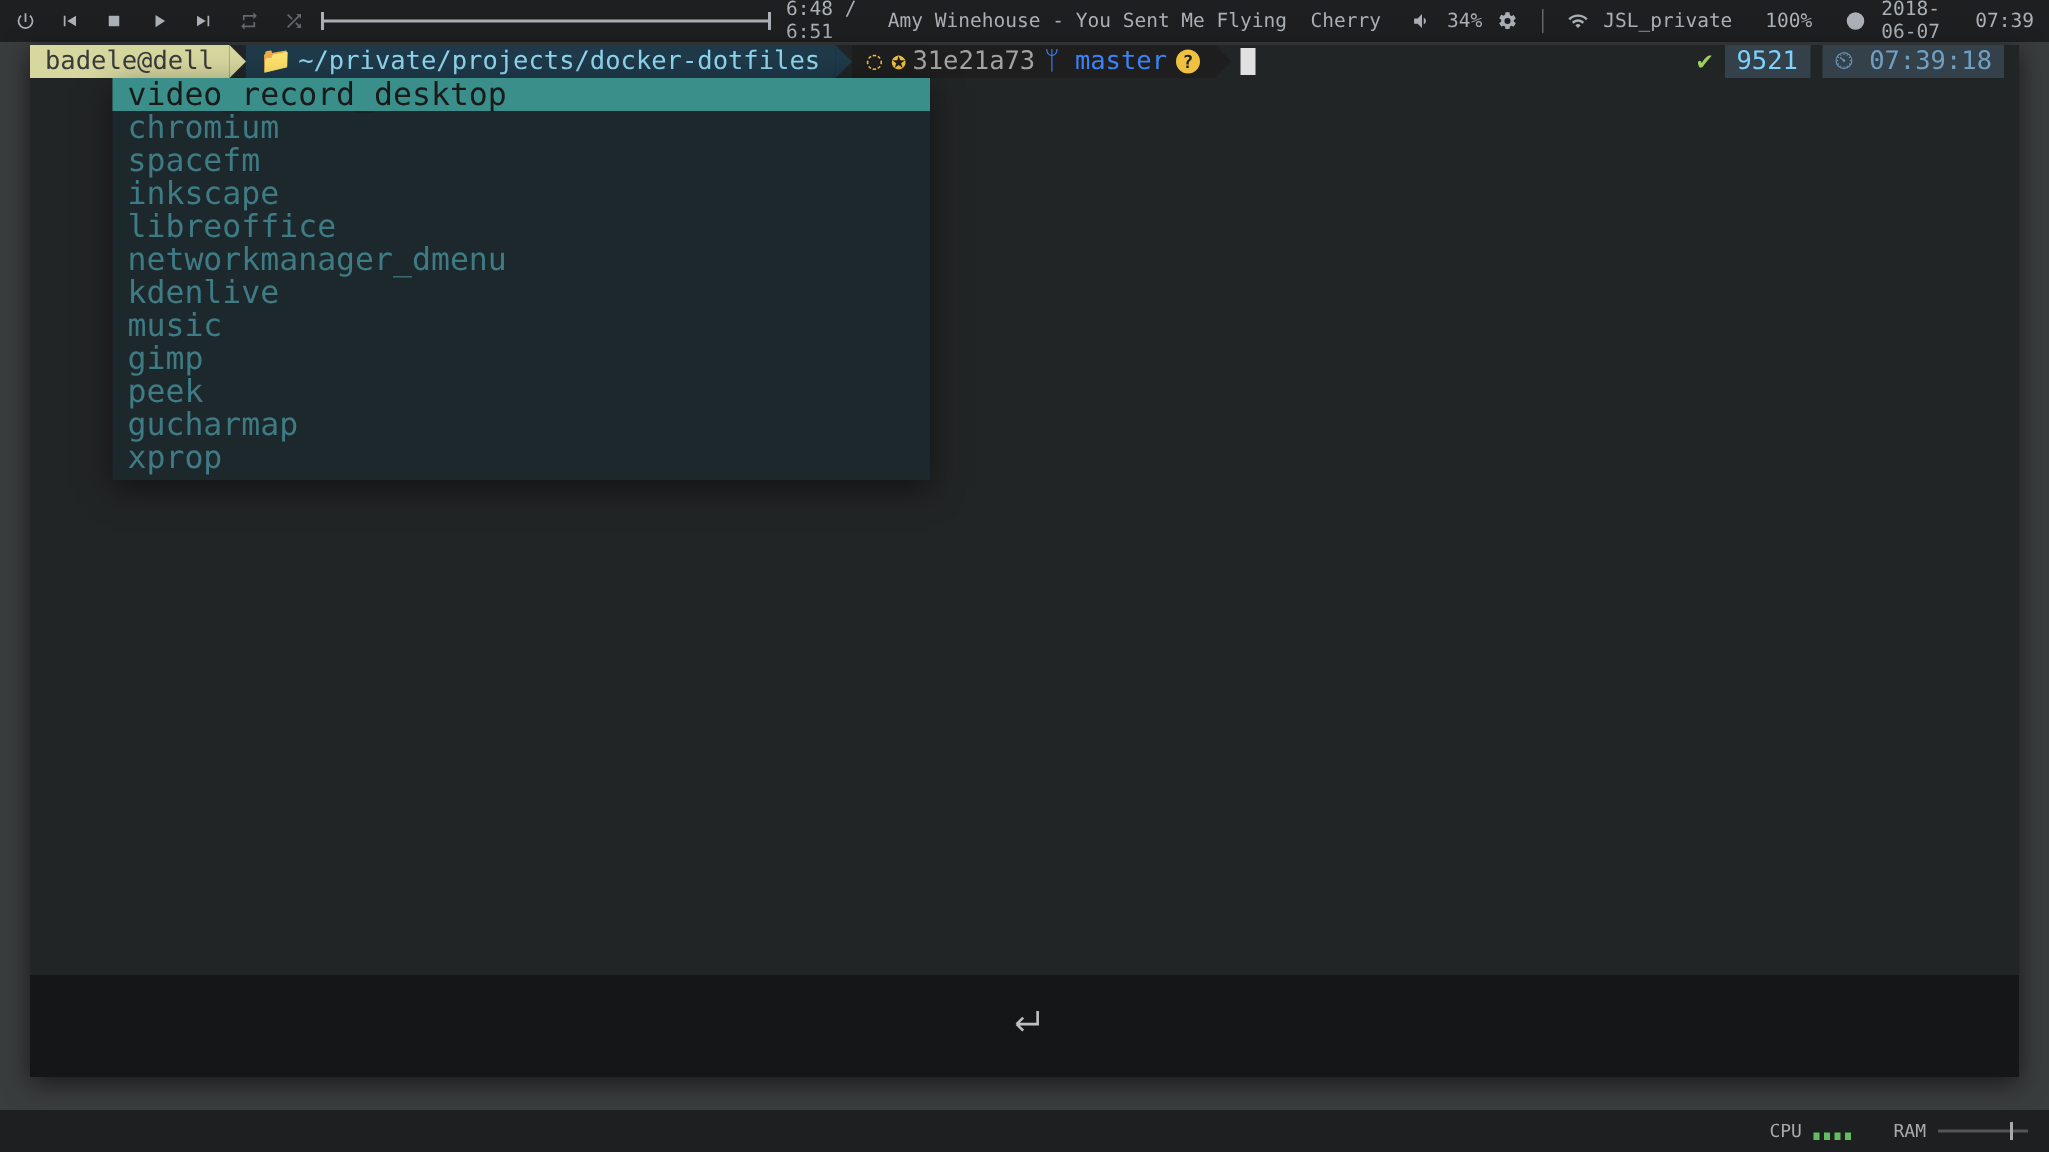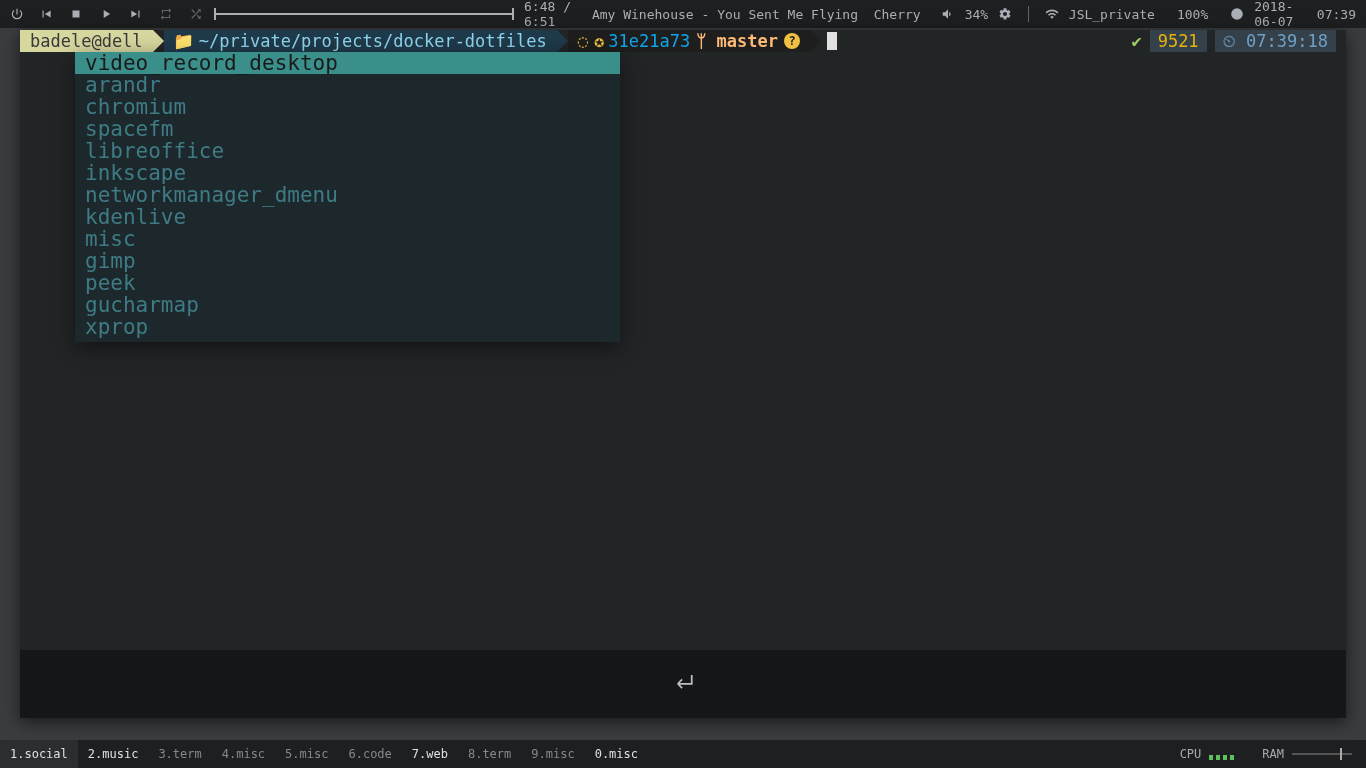--- a/index.html
+++ b/index.html
@@ -54,34 +54,34 @@
 
 .prompt-line {
   height:22px;
   display:flex; align-items:stretch;
   font-family: monospace;
 }
 .seg { display:inline-flex; align-items:center; padding:0 10px; }
 .seg-user { background:#d7d7a0; color:#3a3a3a; }
 .seg-path { background:#1f3a4a; color:#8fd6ef; position:relative; }
 .seg-git  { background:#1e1e1e; color:#f0c040; }
-.seg-hash { color:#0ea5e9; }
-.seg-branch { color:#fdba74; margin-left:6px;font-weight:bold;}
+.seg-hash { color:#a3a3a3; }
+.seg-branch { color:#3b82f6; margin-left:6px;}
 .seg-q { background:#f0c040; color:#1e1e1e; border-radius:50%; width:16px; height:16px; display:inline-flex; align-items:center; justify-content:center; font-weight:bold; margin-left:6px; font-size:12px;}
 .chev {
   width:0; height:0; border-top:11px solid transparent; border-bottom:11px solid transparent;
 }
 .chev-user { border-left:11px solid #d7d7a0; }
 .chev-path { border-left:11px solid #1f3a4a; }
 .chev-git  { border-left:11px solid #1e1e1e; }
 .cursor-block { width:10px; height:18px; background:#e0e0e0; align-self:center; margin-left:6px;}
 .prompt-right {
   margin-left:auto; display:flex; align-items:center; gap:8px; padding-right:10px;
 }
-.badge-r { background:#34404a; padding:0 8px; color:#eab308; }
+.badge-r { background:#34404a; padding:0 8px; color:#7dd3fc; }
 .badge-time { color:#6fa0c4; }
 .check { color:#a0d060; }
 .folder-ico { color:#8fd6ef; margin-right:4px;}
 
 
 .launcher {
   position:absolute; left:55px; top:22px; width:545px;
   background:rgba(30,40,45,0.95);
   padding-bottom:4px;
   box-shadow: 0 6px 20px rgba(0,0,0,0.5);
@@ -222,56 +222,43 @@
 
     <span class="prompt-right">
       <span class="check">✔</span>
       <span class="badge-r">9521</span>
       <span class="badge-r badge-time">⏲ <span>07:39:18</span></span>
     </span>
   </div>
 
   <div class="launcher" id="launcher">
       <div class="launcher-item selected">video_record_desktop</div>
-      <div class="launcher-item">arandr</div>
       <div class="launcher-item">chromium</div>
       <div class="launcher-item">spacefm</div>
+      <div class="launcher-item">inkscape</div>
       <div class="launcher-item">libreoffice</div>
-      <div class="launcher-item">inkscape</div>
       <div class="launcher-item">networkmanager_dmenu</div>
       <div class="launcher-item">kdenlive</div>
-      <div class="launcher-item">misc</div>
+      <div class="launcher-item">music</div>
       <div class="launcher-item">gimp</div>
       <div class="launcher-item">peek</div>
       <div class="launcher-item">gucharmap</div>
       <div class="launcher-item">xprop</div>
     </div>
 
   <div class="hintbar">
     <span>
       <svg viewBox="0 0 32 32">
           <path d="M26 8v10H10m0 0l5-5m-5 5l5 5"></path>
         </svg>
     </span>
   </div>
 </div>
 
 <div class="bottombar">
-  <div id="workspaces" style="display:flex;height:100%">
-      <div class="ws active">1.social</div>
-      <div class="ws lit">2.music</div>
-      <div class="ws ">3.term</div>
-      <div class="ws ">4.misc</div>
-      <div class="ws ">5.misc</div>
-      <div class="ws ">6.code</div>
-      <div class="ws lit">7.web</div>
-      <div class="ws ">8.term</div>
-      <div class="ws ">9.misc</div>
-      <div class="ws lit">0.misc</div>
-    </div>
   <span class="spacer"></span>
   <div class="sysmon">
     <span>CPU</span>
     <span class="cpubars">
       <span style="height:5px"></span>
         <span style="height:5px"></span>
         <span style="height:5px"></span>
         <span style="height:5px"></span>
     </span>
   </div>

